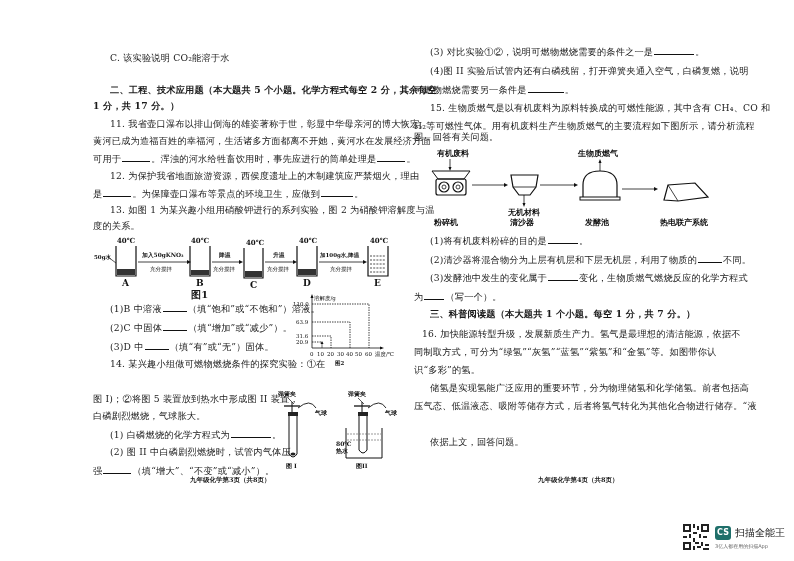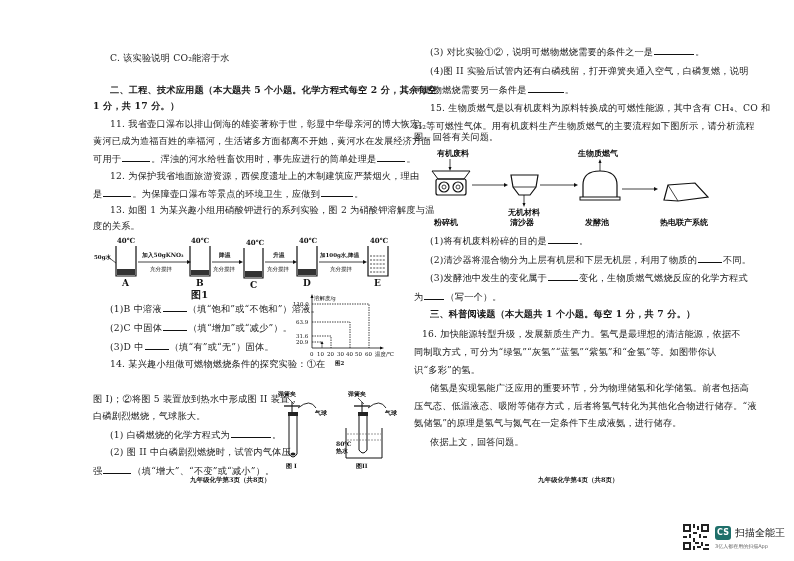--- a/index.html
+++ b/index.html
@@ -252,21 +252,20 @@
   <div class="t" style="left:14px;top:290px;">
     <span>为</span><span class="blank" style="width:20px;"></span><span>（写一个）。</span>
   </div>
   <div class="t b" style="left:30px;top:308px;">三、科普阅读题（本大题共 1 个小题。每空 1 分，共 7 分。）</div>
 
   <div class="t" style="left:22px;top:328px;">16. 加快能源转型升级，发展新质生产力。氢气是最理想的清洁能源，依据不</div>
   <div class="t" style="left:14px;top:346px;">同制取方式，可分为“绿氢”“灰氢”“蓝氢”“紫氢”和“金氢”等。如图带你认</div>
   <div class="t" style="left:14px;top:364px;">识“多彩”的氢。</div>
   <div class="t" style="left:30px;top:382px;">储氢是实现氢能广泛应用的重要环节，分为物理储氢和化学储氢。前者包括高</div>
   <div class="t" style="left:14px;top:400px;">压气态、低温液态、吸附等储存方式，后者将氢气转化为其他化合物进行储存。“液</div>
-  <div class="t" style="left:14px;top:417px;">氨储氢”的原理是氢气与氮气在一定条件下生成液氨，进行储存。</div>
   <div class="t" style="left:30px;top:436px;">依据上文，回答问题。</div>
 
   <div class="footer" style="left:138px;top:476px;">九年级化学第4页（共8页）</div>
 </div>
 
 <svg class="qr" viewBox="0 0 13 13">
   <rect width="13" height="13" fill="#fff"></rect>
   <g fill="#222">
     <rect x="0" y="0" width="4" height="4"></rect>
       <rect x="1" y="1" width="2" height="2" fill="#fff"></rect>

